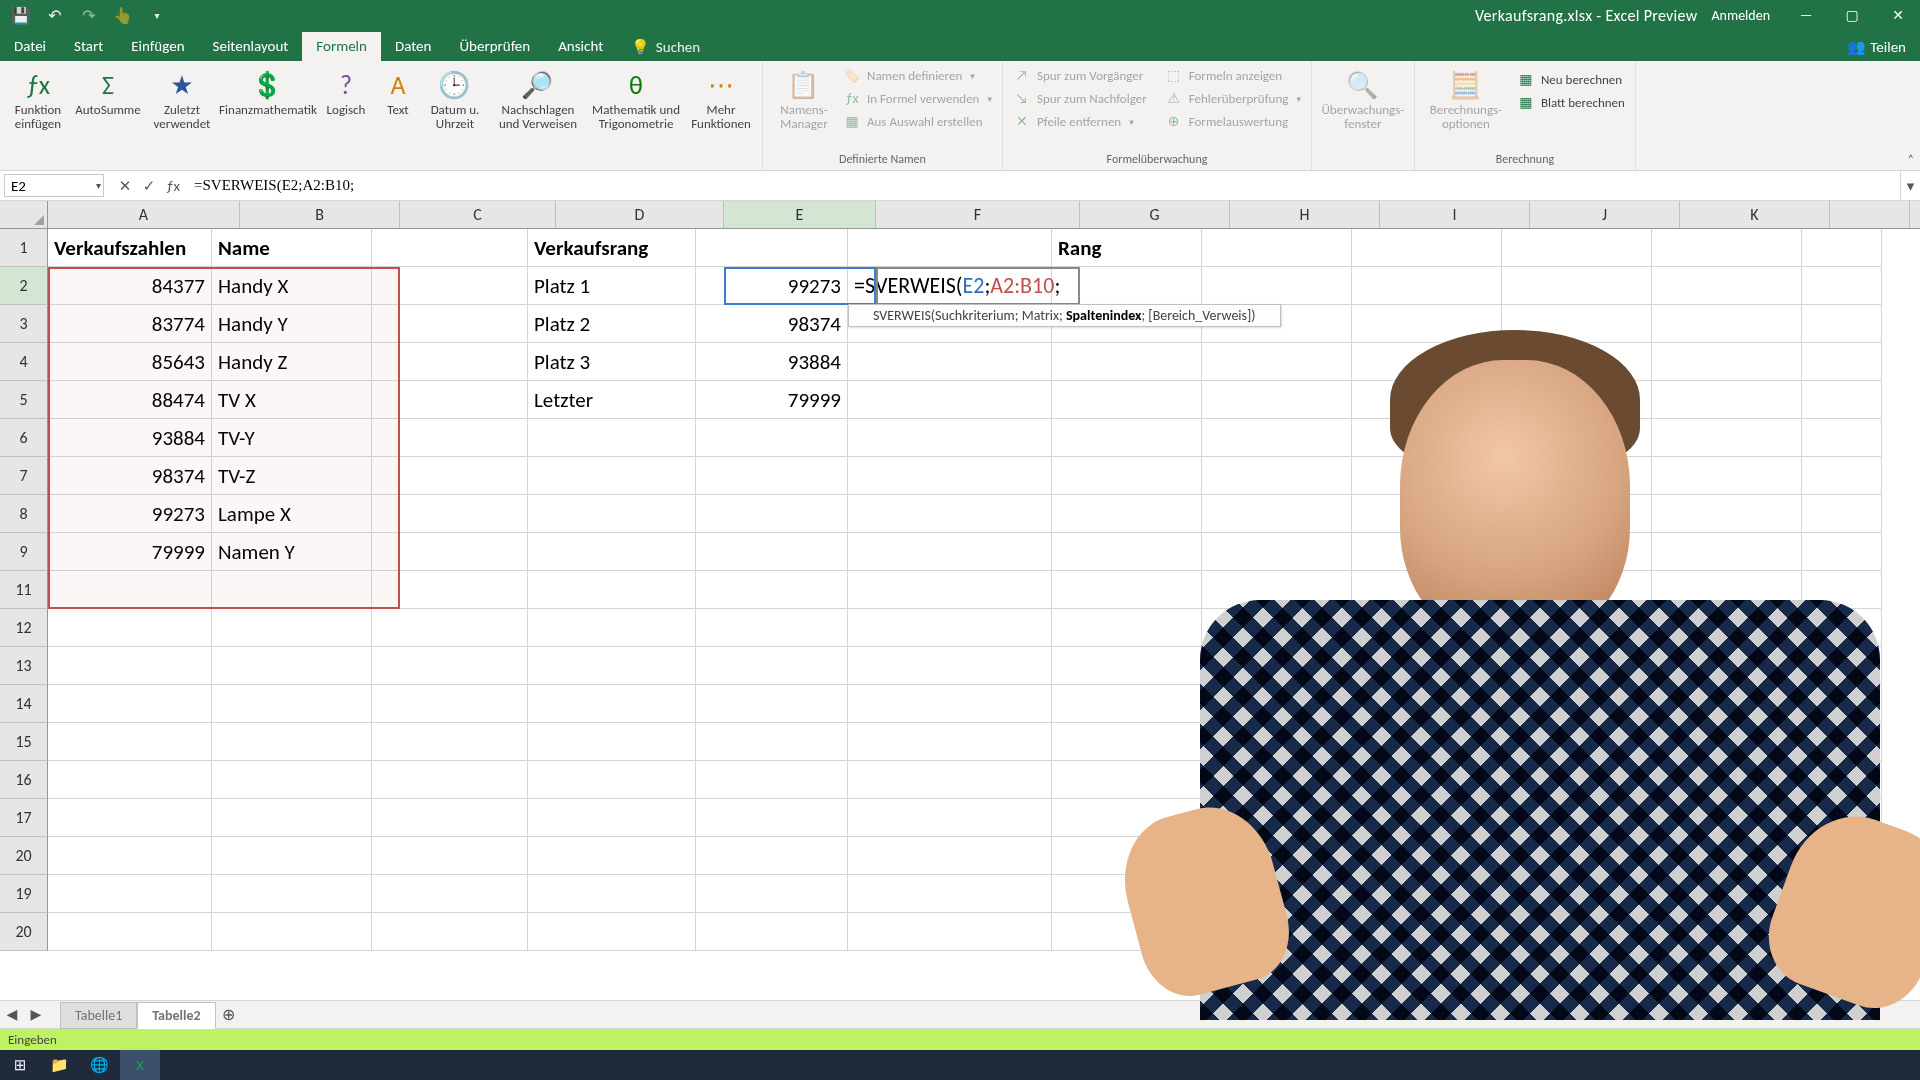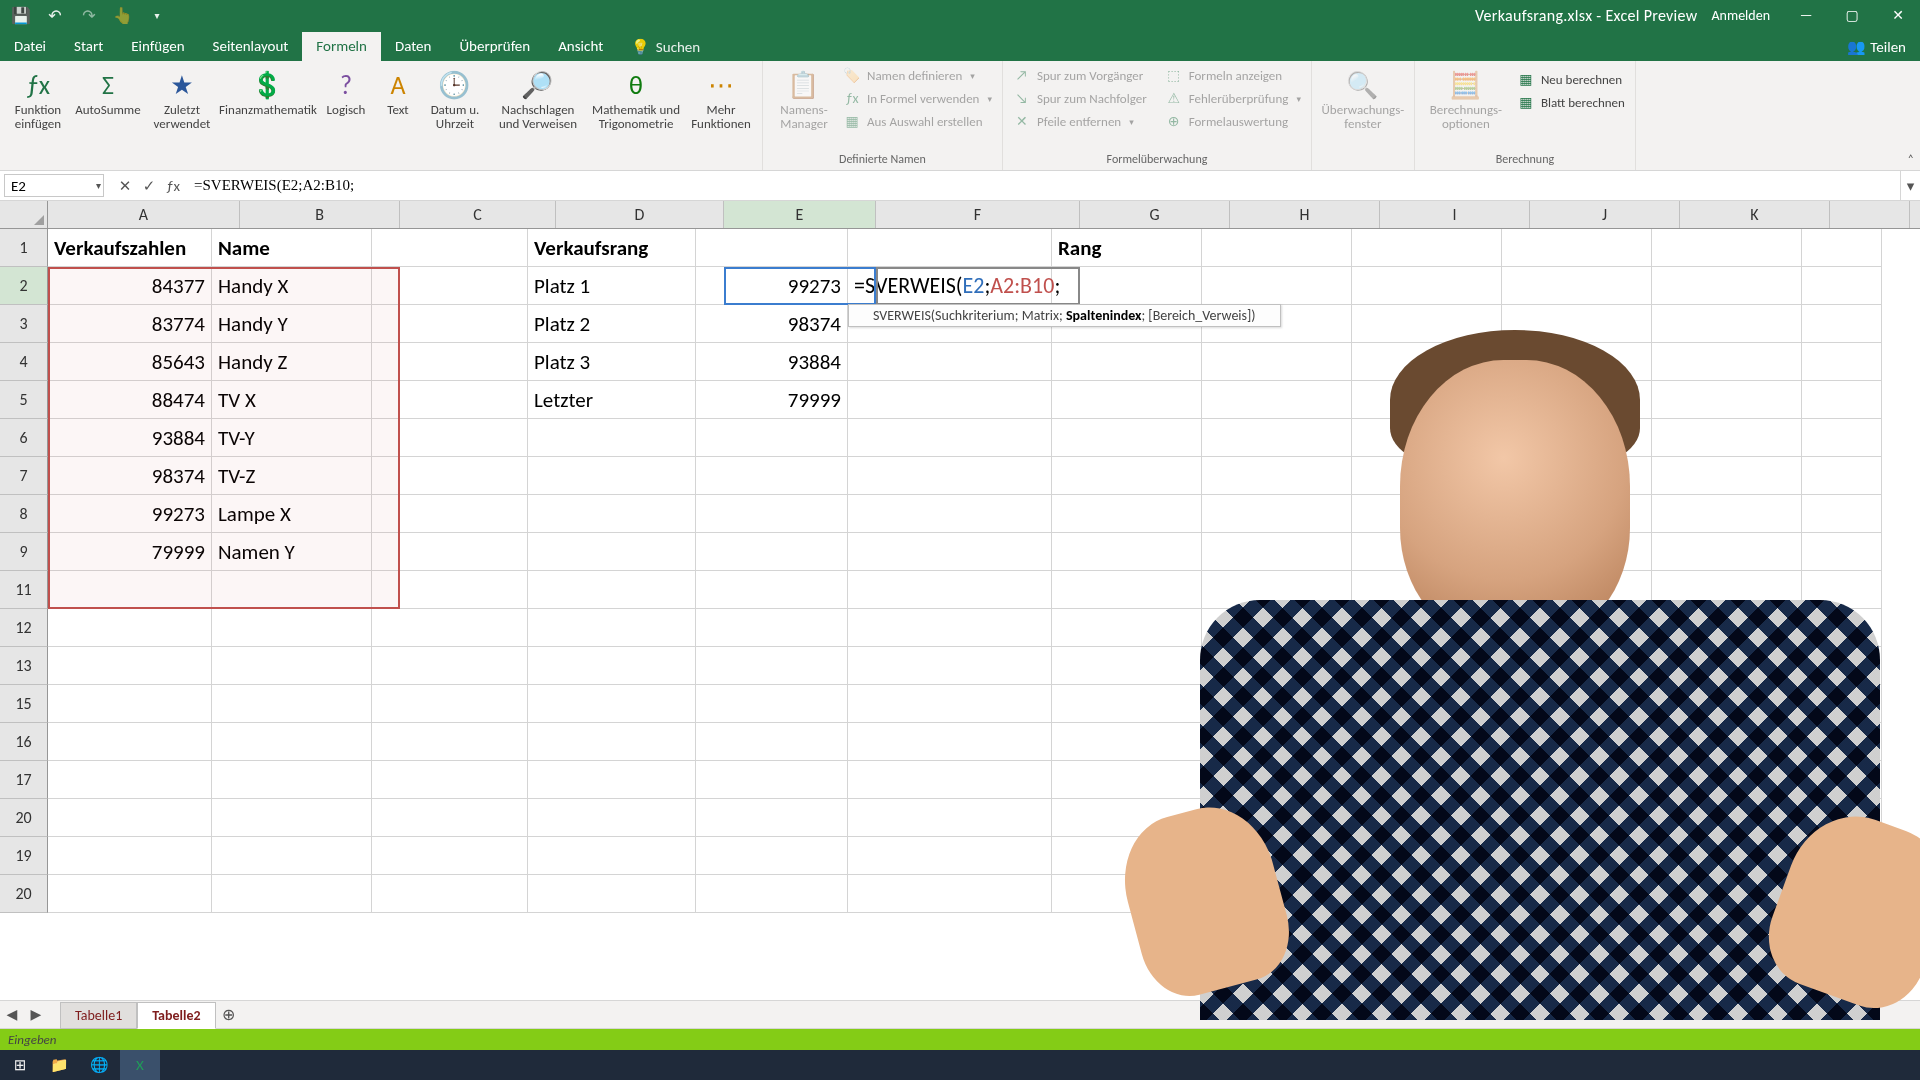--- a/index.html
+++ b/index.html
@@ -70,26 +70,26 @@
   .inc-formula { font-family: Calibri; font-size: 22px; white-space: nowrap; }
   .inc-formula .t-black { color:#000; }
   .inc-formula .t-blue { color:#2f6eba; }
   .inc-formula .t-red { color:#c0504d; }
   .tooltip-fn { position: absolute; top: 37px; left: 0; background: #fdfdfd; border: 1px solid #c0c0c0; font-size: 14px; font-family: "Segoe UI"; color: #444; padding: 2px 24px; white-space: nowrap; z-index: 10; box-shadow: 1px 1px 2px rgba(0,0,0,.15); }
   .tooltip-fn .em { font-weight: 700; color: #000; }
 
   
   .sheettabs { height: 28px; border-top: 1px solid #d6d6d6; display: flex; align-items: center; font-size: 14px; background: #f3f2f1; }
   .sheettabs .navbtn { width: 24px; text-align: center; color: #555; }
-  .sheet-tab { padding: 4px 14px; border: 1px solid #c0c0c0; background: #e1dfdd; color: #7f1d1d; position: relative; top:1px; }
+  .sheet-tab { padding: 4px 14px; border: 1px solid #c0c0c0; background: #e1dfdd; color: #737373; position: relative; top:1px; }
   .sheet-tab.active { background: #fff; border-bottom-color: #fff; font-weight: 700; }
   .sheet-add { width: 26px; text-align: center; color: #555; font-size: 16px; }
 
   
-  .statusbar { height: 22px; background: #84cc16; border-top: 1px solid #d6d6d6; display: flex; align-items: center; font-size: 13px; color: #444; padding: 0 8px; justify-content: space-between; font-style: italic; }
+  .statusbar { height: 22px; background: #bef264; border-top: 1px solid #d6d6d6; display: flex; align-items: center; font-size: 13px; color: #444; padding: 0 8px; justify-content: space-between; }
 
   
   .taskbar { height: 30px; background: #1f2a3a; display: flex; align-items: center; }
   .taskbar .tb { width: 40px; height: 30px; display: flex; align-items: center; justify-content: center; color: #eee; font-size: 15px; }
   .taskbar .tb.active { background: #3a506b; }
 
   
   .person { position: absolute; right: 40px; bottom: 0; width: 780px; height: 760px; pointer-events: none; z-index: 20; }
   .person .head { position:absolute; top:120px; left:300px; width:230px; height:280px; background: radial-gradient(circle at 45% 35%, #f2c7a7 0%, #d6a37f 55%, #b07750 100%); border-radius: 45% 45% 40% 40%; }
   .person .hair { position:absolute; top:90px; left:290px; width:250px; height:140px; background:#6a4a30; border-radius: 50% 50% 30% 30%; }
@@ -517,20 +517,35 @@
         <div class="cell cE"></div>
         <div class="cell cF"></div>
         <div class="cell cG"></div>
         <div class="cell cH"></div>
         <div class="cell cI"></div>
         <div class="cell cJ"></div>
         <div class="cell cK"></div>
         <div class="cell cL"></div>
       </div>
     <div class="row">
+        <div class="rh">14</div>
+        <div class="cell cA"></div>
+        <div class="cell cB"></div>
+        <div class="cell cC"></div>
+        <div class="cell cD"></div>
+        <div class="cell cE"></div>
+        <div class="cell cF"></div>
+        <div class="cell cG"></div>
+        <div class="cell cH"></div>
+        <div class="cell cI"></div>
+        <div class="cell cJ"></div>
+        <div class="cell cK"></div>
+        <div class="cell cL"></div>
+      </div>
+    <div class="row">
         <div class="rh">15</div>
         <div class="cell cA"></div>
         <div class="cell cB"></div>
         <div class="cell cC"></div>
         <div class="cell cD"></div>
         <div class="cell cE"></div>
         <div class="cell cF"></div>
         <div class="cell cG"></div>
         <div class="cell cH"></div>
         <div class="cell cI"></div>

